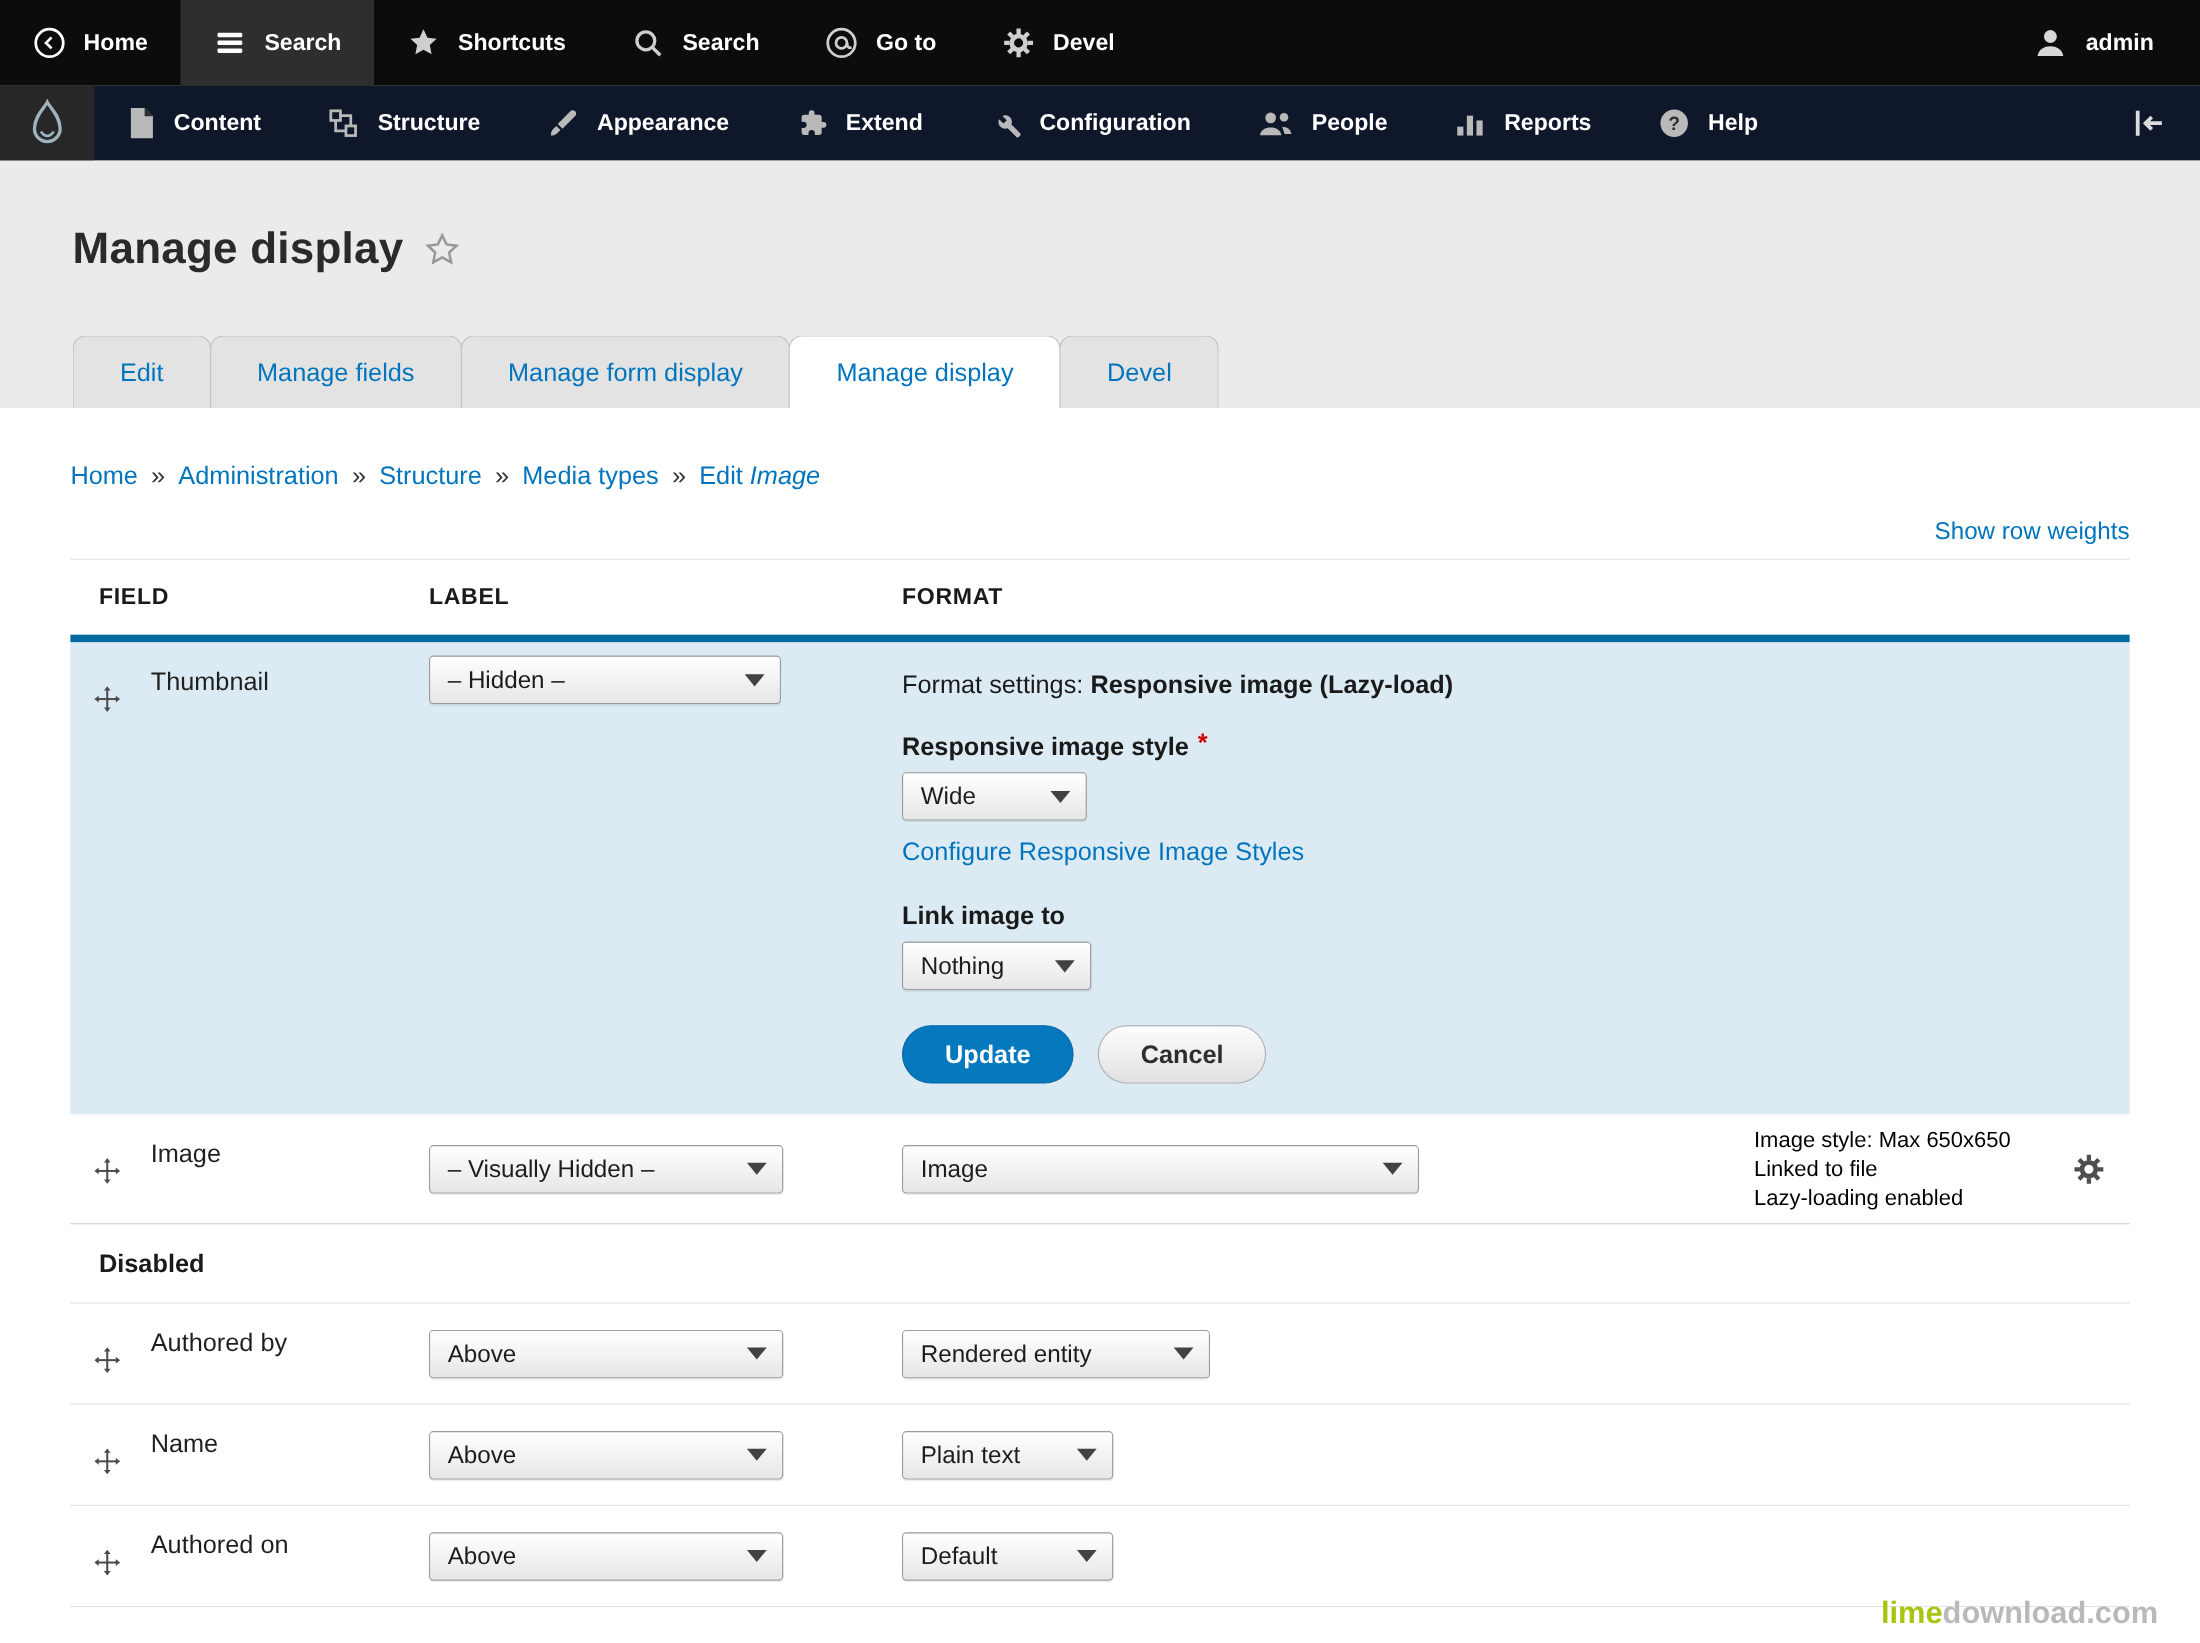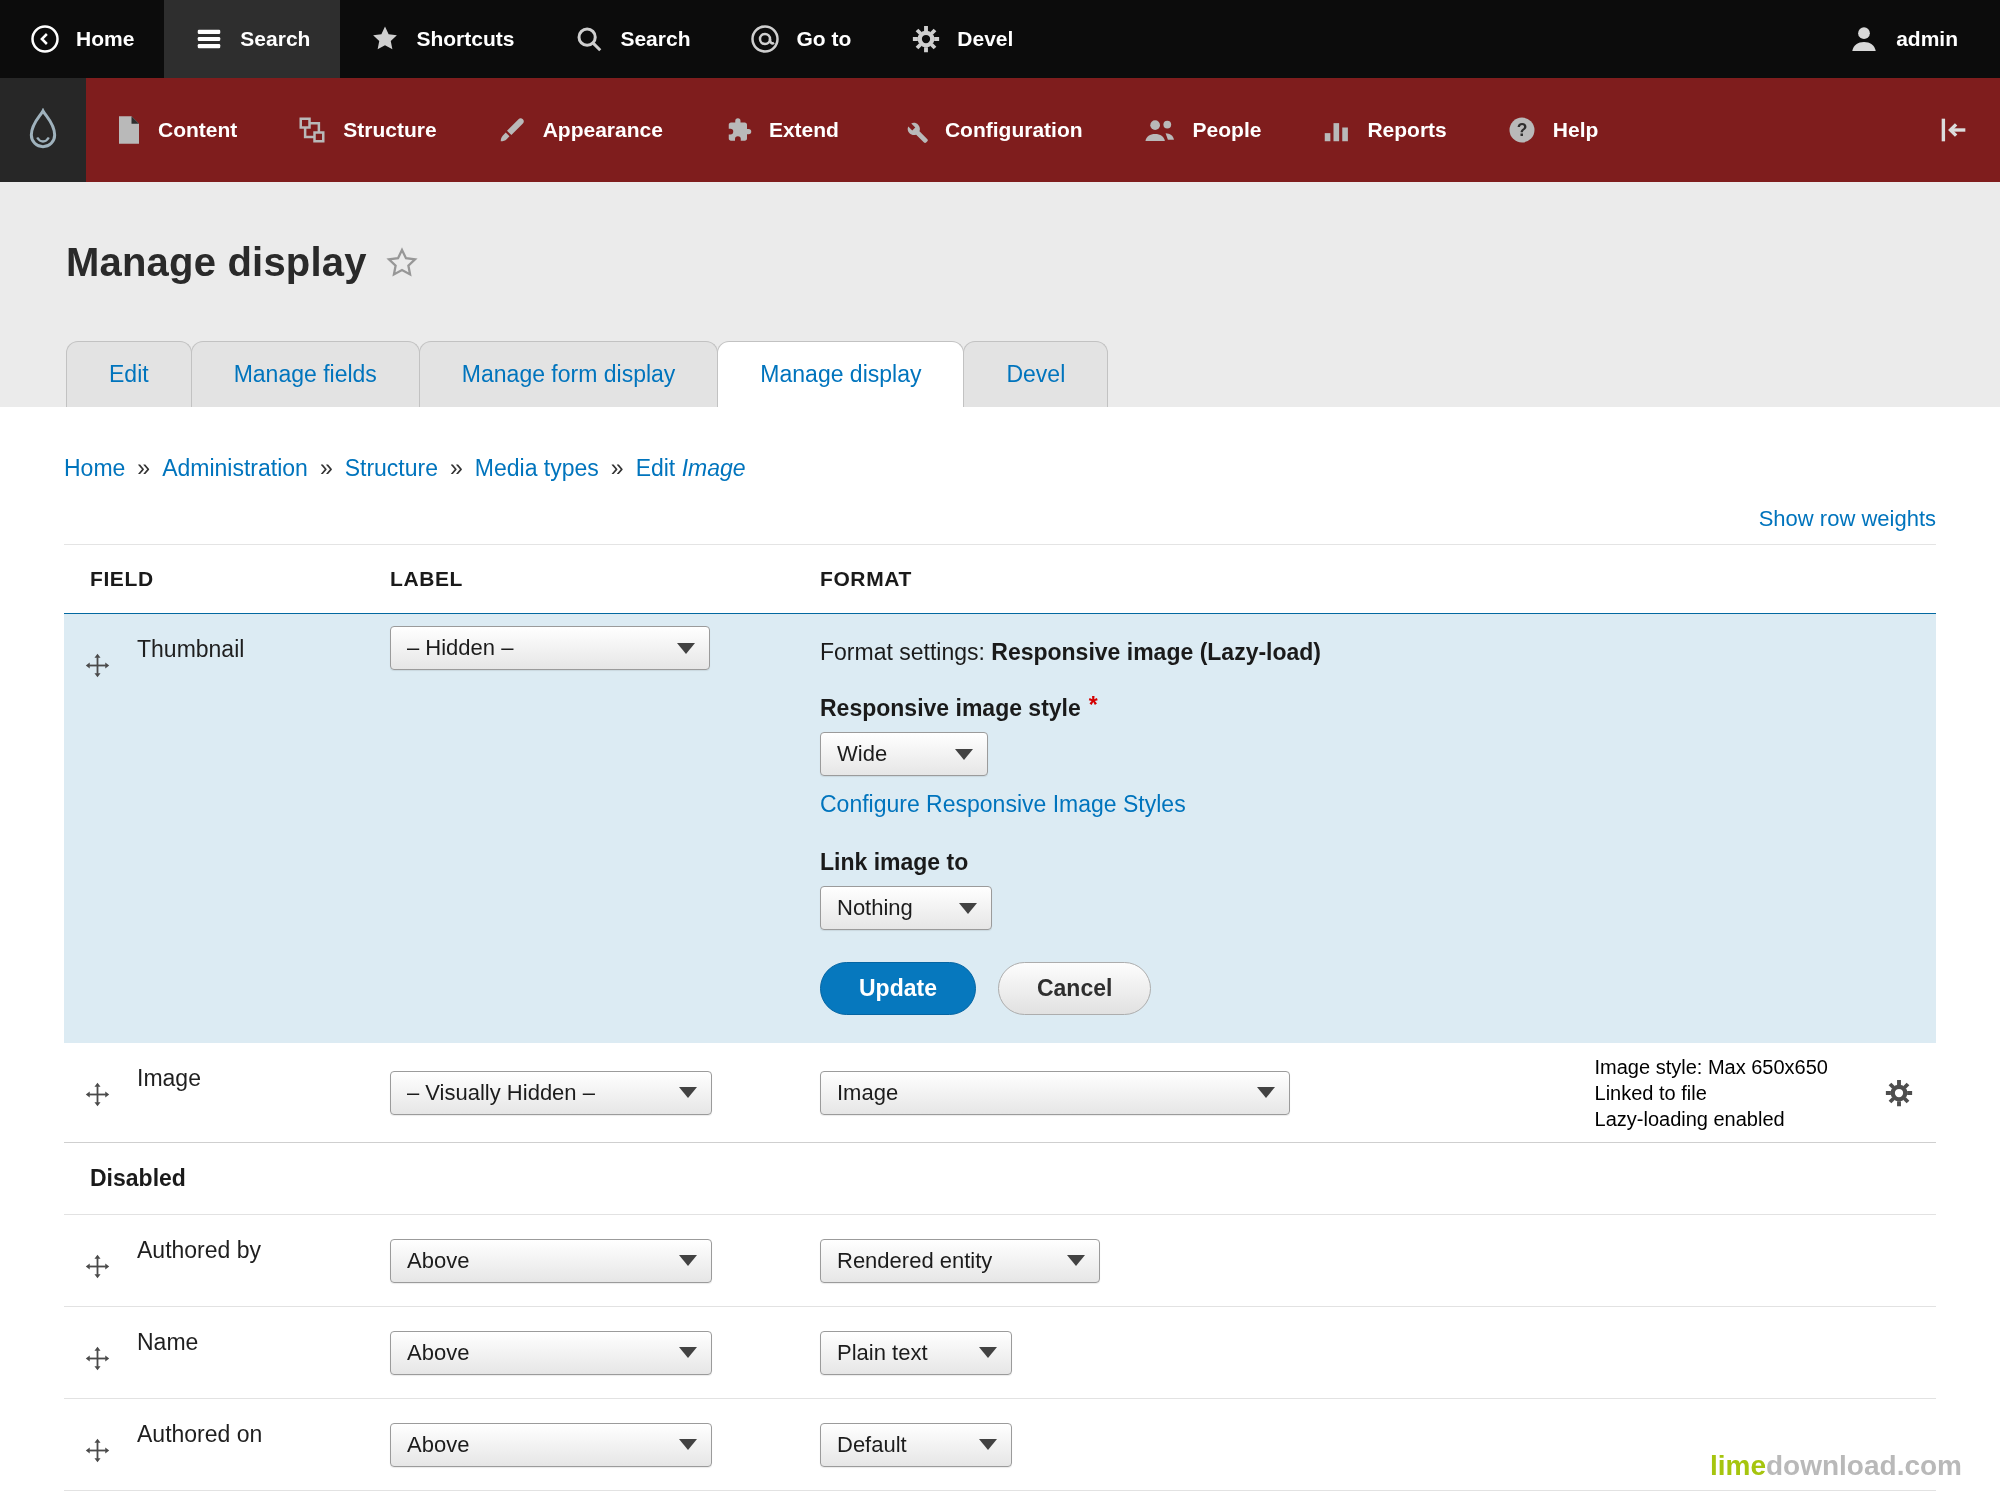--- a/index.html
+++ b/index.html
@@ -5,21 +5,21 @@
   * { box-sizing: border-box; margin: 0; padding: 0; }
   html,body { width:2000px; height:1494px; }
   body {
     font-family: "Liberation Sans", "DejaVu Sans", sans-serif;
     background:#ffffff; color:#222; position:relative; overflow:hidden;
   }
   a { text-decoration:none; }
 
   
   .tb1 { height:78px; background:#0c0c0c; display:flex; align-items:stretch; color:#fff; }
-  .tb2 { height:104px; background:#7f1d1d; display:flex; align-items:stretch; color:#fff; }
+  .tb2 { height:68px; background:#0f172a; display:flex; align-items:stretch; color:#fff; }
   .tb-item { display:flex; align-items:center; gap:16px; padding:0 30px; font-size:21px; font-weight:bold; cursor:pointer; }
   .tb-item .icn { display:flex; align-items:center; color:#cfcfcf; }
   .tb1 .tb-item.active { background:#2e2e2e; }
   .tb-user { margin-left:auto; padding-right:42px; }
   .druplicon-box { width:86px; display:flex; align-items:center; justify-content:center; background:#272727; color:#9fb2bd; }
   .tb2 .tb-item .icn { color:#b9b9b9; }
   .tb-collapse { margin-left:auto; width:92px; display:flex; align-items:center; justify-content:center; color:#dcdcdc; cursor:pointer; }
 
   
   .page-header { height:225px; background:#ebebeb; position:relative; }
@@ -40,21 +40,21 @@
   .breadcrumb { margin-top:48px; font-size:23px; color:#333; }
   .breadcrumb a { color:#0074bd; }
   .breadcrumb .sep { margin:0 12px; color:#333; }
   .breadcrumb em { font-style:italic; }
 
   .weights-row { margin-top:24px; text-align:right; font-size:22px; }
   .weights-row a { color:#0074bd; }
 
   .field-table { margin-top:12px; border-top:1px solid #e4e4e4; }
   .grid-row { display:grid; grid-template-columns:300px 430px 1fr; }
-  .thead { padding:22px 0; border-bottom:1px solid #0369a1; }
+  .thead { padding:22px 0; border-bottom:7px solid #0369a1; }
   .thead .hcell { font-size:21px; font-weight:bold; color:#1a1a1a; letter-spacing:0.6px; padding-left:26px; }
 
   .row-highlight { background:#dcebf3; }
   .cell { padding-left:26px; }
   .cell-field { display:flex; align-items:flex-start; gap:26px; padding-left:20px; }
   .drag-handle { margin-top:38px; color:#4a4a4a; cursor:move; display:flex; }
   .field-name { margin-top:22px; font-size:23px; color:#1f1f1f; }
   .vcenter { display:flex; align-items:center; }
 
   

